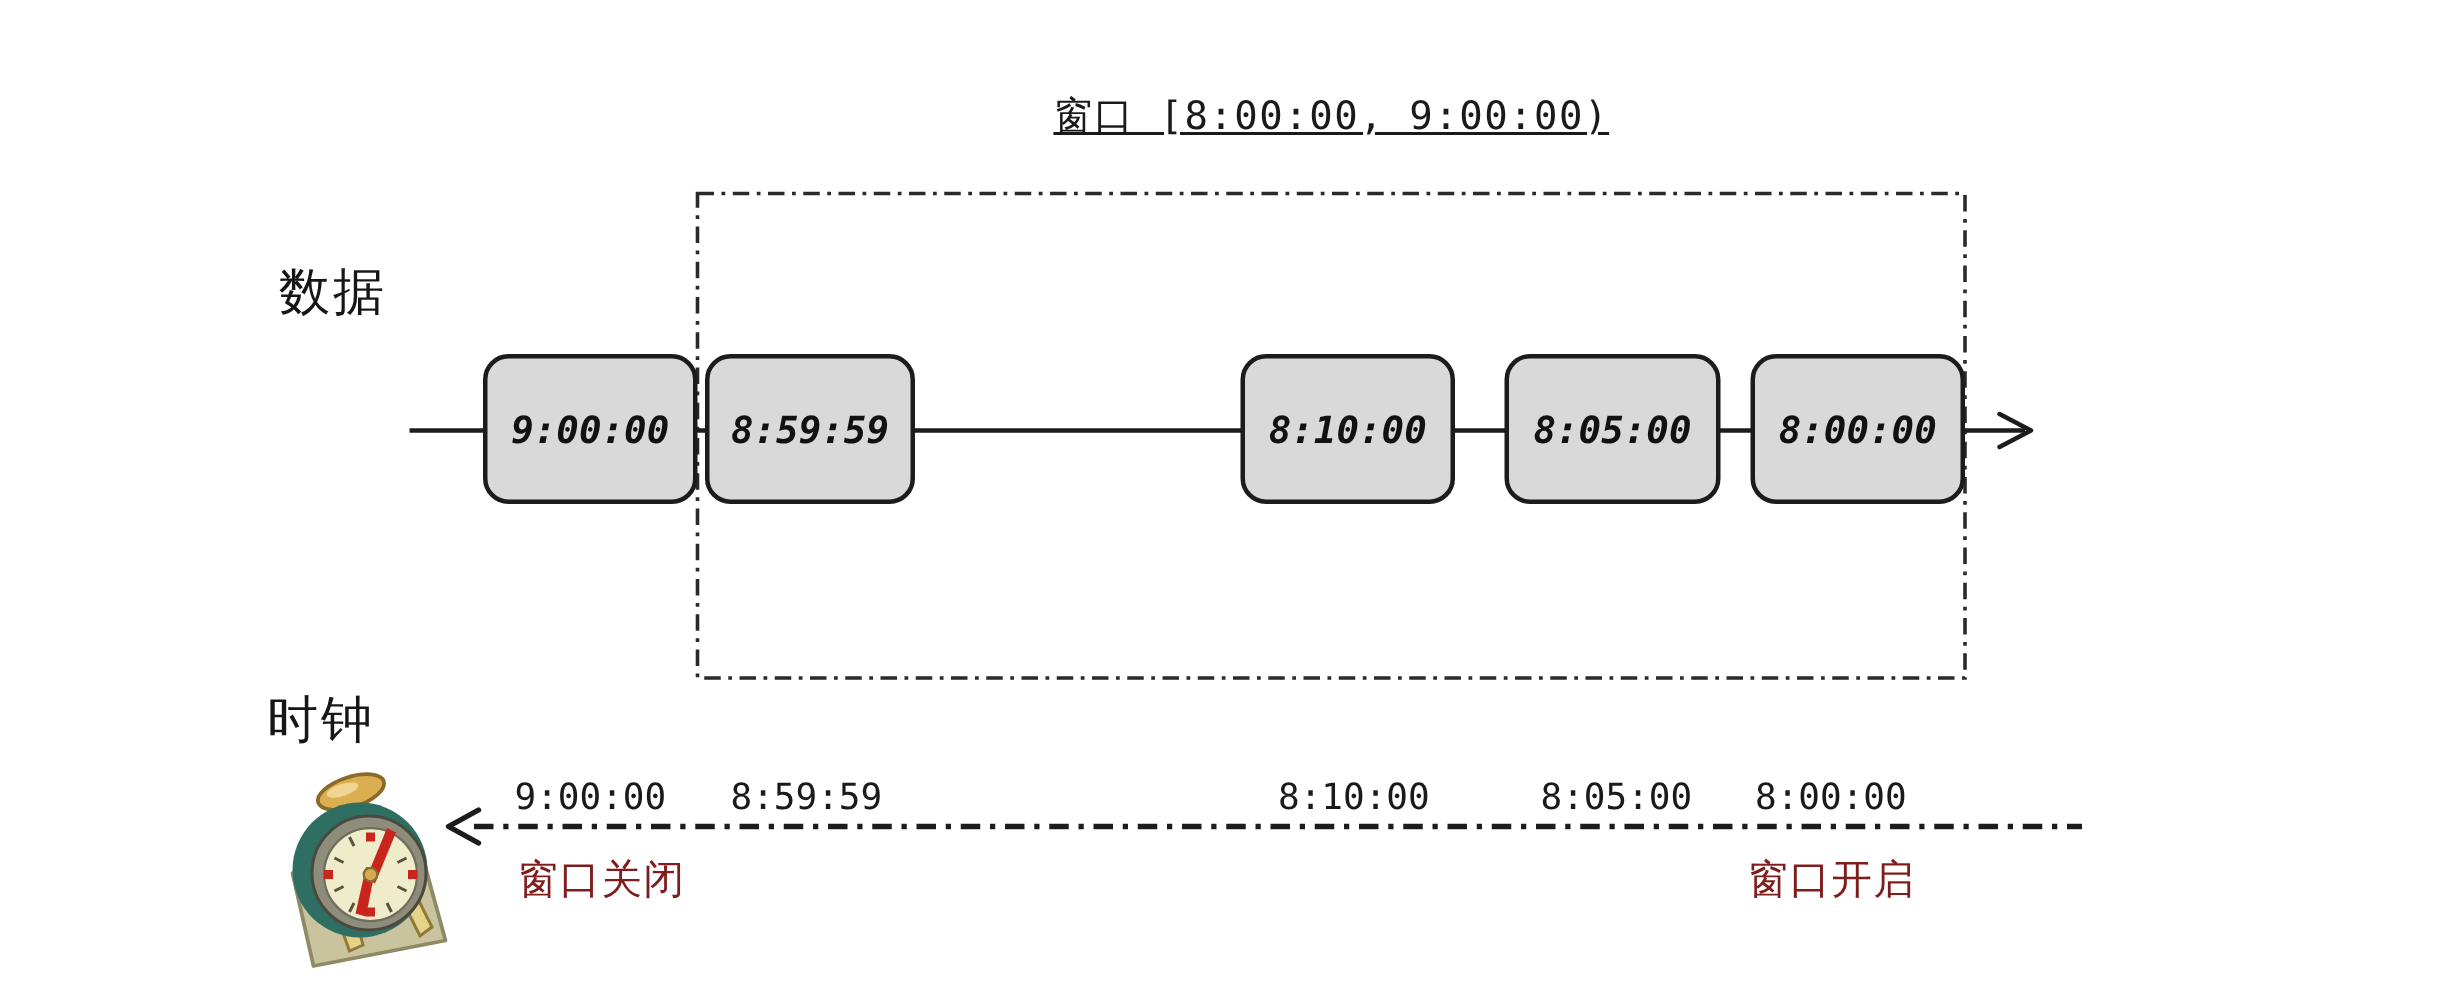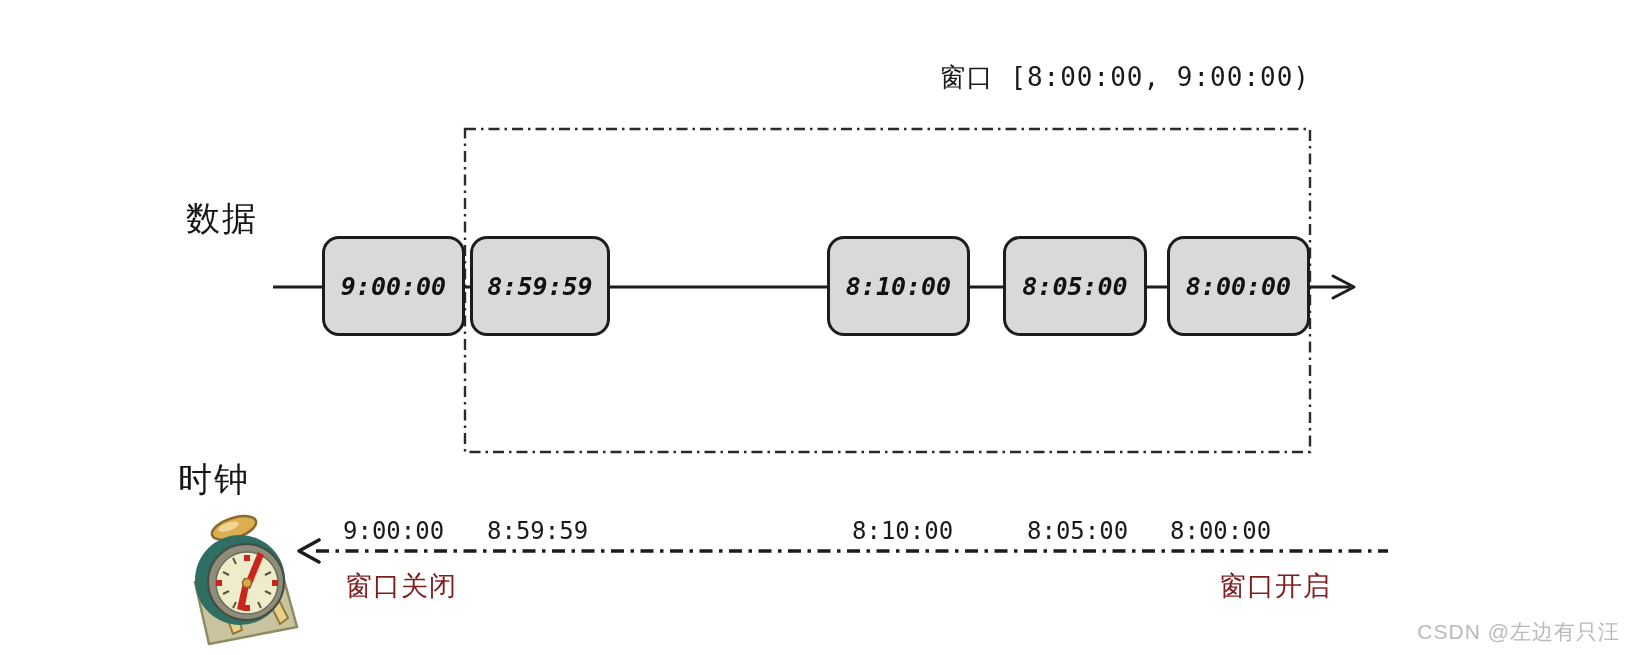--- a/index.html
+++ b/index.html
@@ -8,26 +8,26 @@
     width:1629px;height:655px;
     background:#ffffff;
     overflow:hidden;
     font-family:"Liberation Sans",sans-serif;
     color:#111;
   }
   svg.layer{position:absolute;left:0;top:0;}
   .mono{font-family:"DejaVu Sans Mono",monospace;}
   .title{
     position:absolute;left:465px;top:60px;width:845px;
-    text-align:right;font-size:26px;letter-spacing:1px;color:#1a1a1a;
+    text-align:center;font-size:26px;letter-spacing:1px;color:#1a1a1a;text-decoration:underline;
   }
   .side-label{
     position:absolute;font-size:34px;color:#161616;letter-spacing:2px;
   }
-  .data-label{left:186px;top:196px;font-family:Liberation Serif, serif;}
+  .data-label{left:186px;top:172px;font-family:Liberation Serif, serif;}
   .clock-label{left:178px;top:457px;}
   .event-box{
     position:absolute;top:236px;height:100px;
     background:#d9d9d9;border:3px solid #1c1c1c;border-radius:17px;
     box-sizing:border-box;
     display:flex;align-items:center;justify-content:center;
     font-size:25px;font-weight:bold;font-style:italic;color:#111;
   }
   .tick{
     position:absolute;top:517px;font-size:24px;color:#1a1a1a;white-space:nowrap;
@@ -126,17 +126,16 @@
     <span>8:00:00</span>
   </div>
 
   <div class="tick mono" style="left:343px;">9:00:00</div>
   <div class="tick mono" style="left:487px;">8:59:59</div>
   <div class="tick mono" style="left:852px;">8:10:00</div>
   <div class="tick mono" style="left:1027px;">8:05:00</div>
   <div class="tick mono" style="left:1170px;">8:00:00</div>
 
   <div class="edge-label" style="left:345px;">窗口关闭</div>
-  <div class="edge-label" style="left:1219px;text-align:center;">窗口开启</div>
+  <div class="edge-label" style="left:1165px;text-align:center;">窗口开启</div>
 
-  <div class="watermark">CSDN @左边有只汪</div>
 
 </div>
 
 </body></html>

